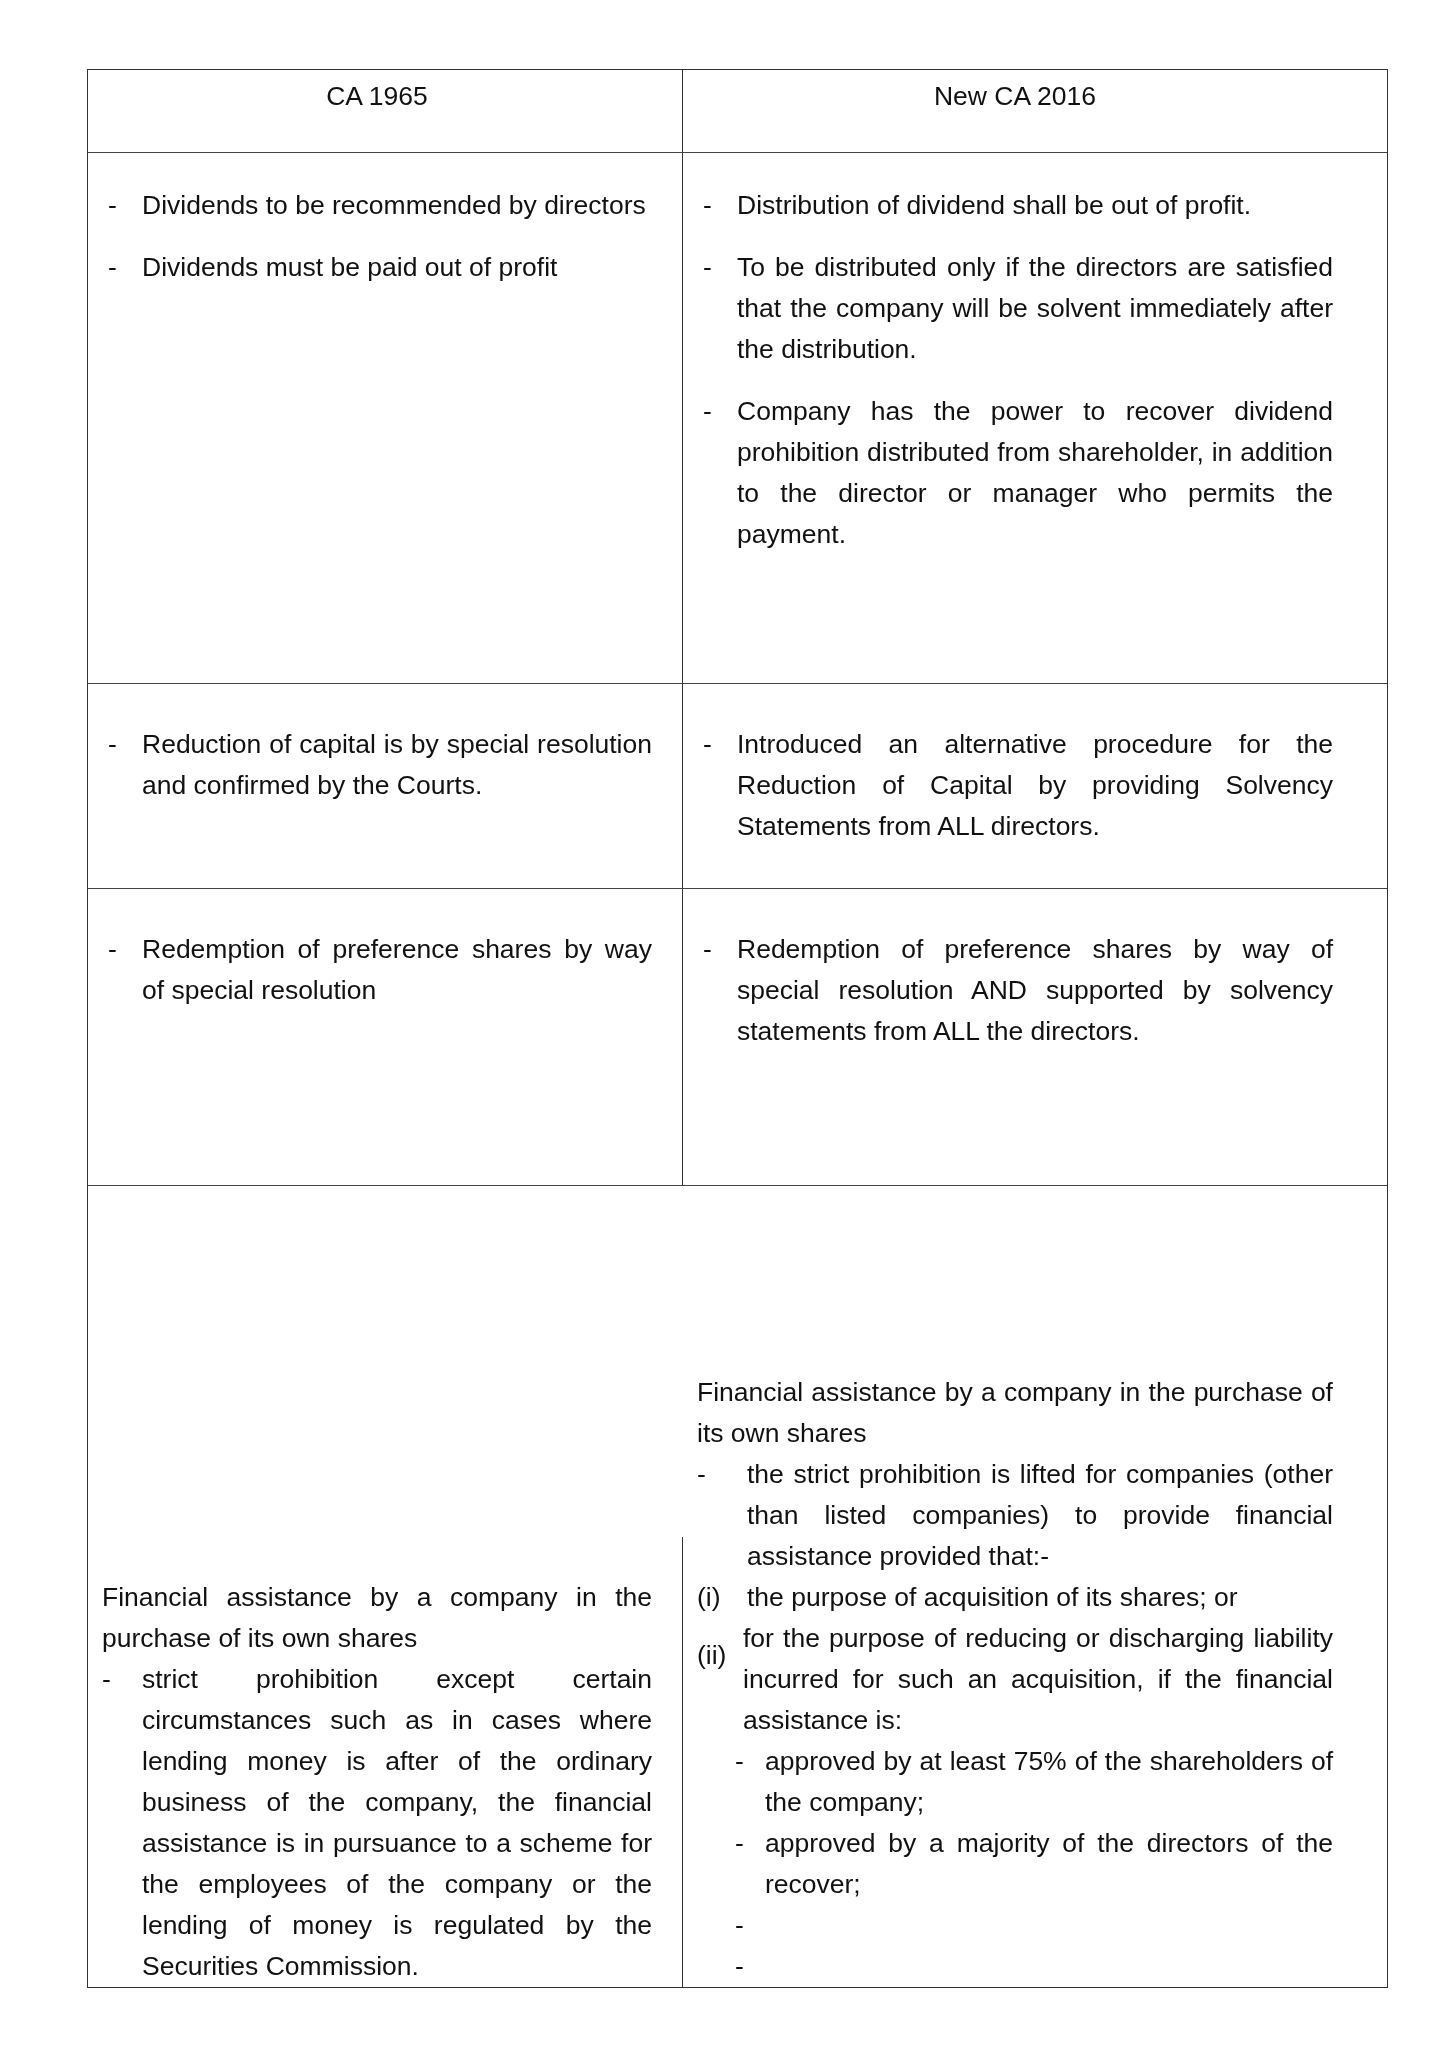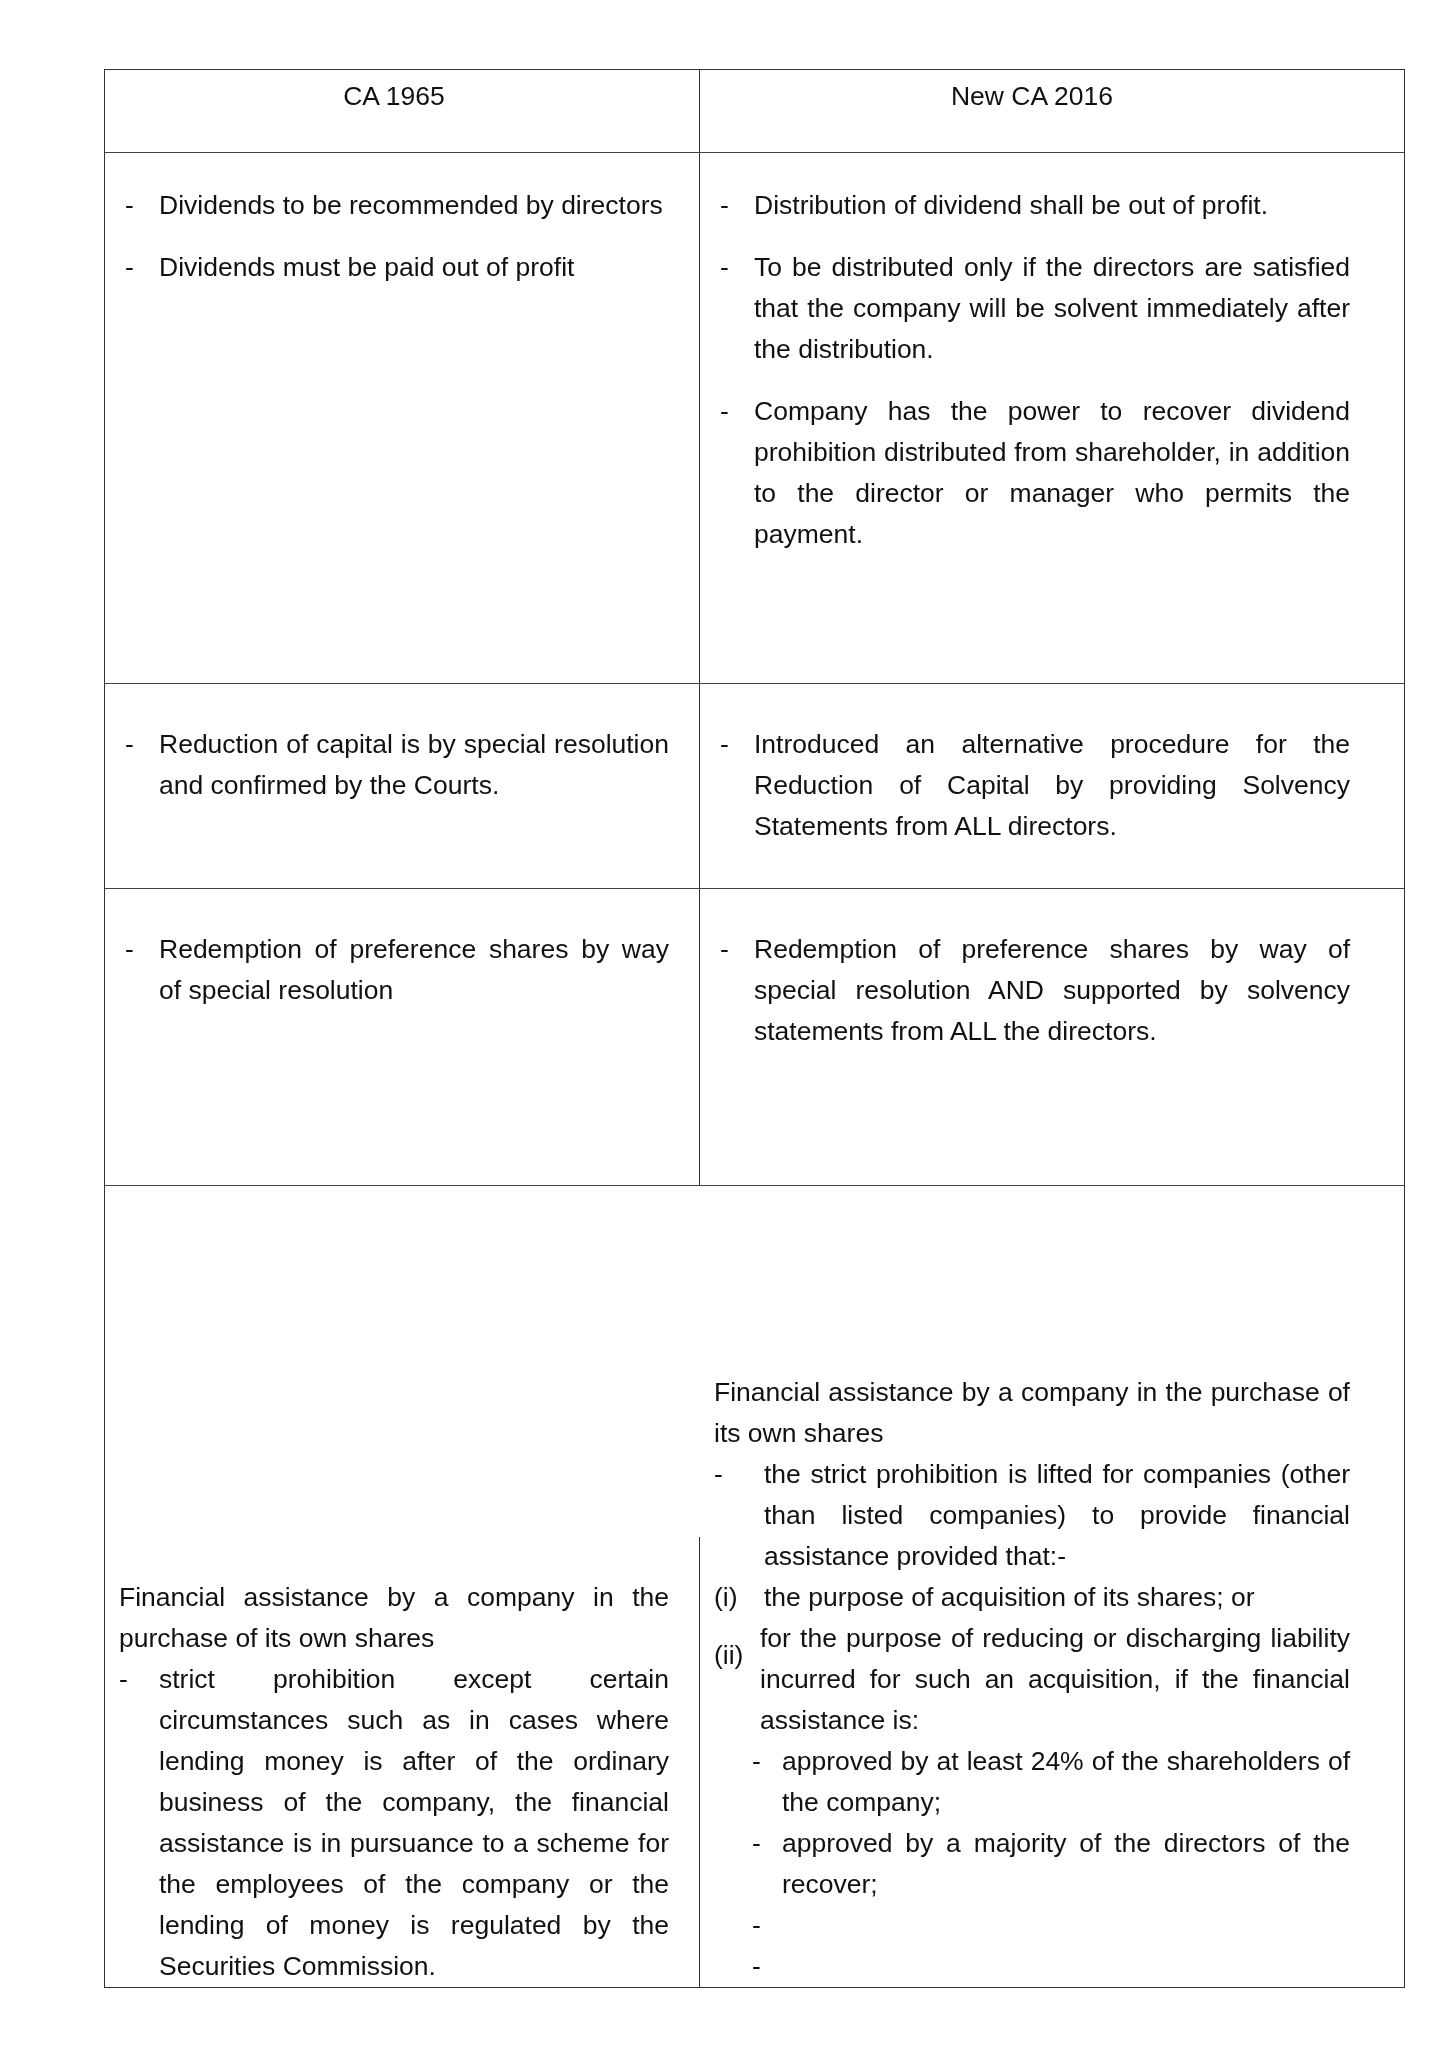--- a/index.html
+++ b/index.html
@@ -1,18 +1,18 @@
 <!DOCTYPE html>
 <html><head>
 <meta charset="utf-8">
 <style>
   html, body { margin: 0; padding: 0; background: #ffffff; }
   body { width: 1445px; height: 2049px; position: relative; overflow: hidden;
          font-family: "Liberation Sans", sans-serif; color: #111111; }
-  .table { position: absolute; left: 104px; top: 69px; width: 1301px;
+  .table { position: absolute; left: 87px; top: 69px; width: 1301px;
            border: 1.5px solid #333333; box-sizing: border-box; }
   .row { display: flex; border-top: 1.5px solid #444444; box-sizing: border-box; }
   .row.first { border-top: none; }
   .cell { box-sizing: border-box; font-size: 26.5px; line-height: 41px; }
   .cell.left { width: 595px; border-right: 1.5px solid #333333; padding: 0 30px 0 14px; }
   .cell.right { width: 680px; padding: 0 30px 0 14px; }
   .hdr .cell { text-align: center; padding-top: 6px; }
   .item { display: flex; text-align: justify; }
   .item .mk { width: 40px; flex: 0 0 40px; padding-left: 6px; box-sizing: border-box; }
   .item .tx { flex: 1; text-align: justify; text-align-last: left; }
@@ -112,21 +112,21 @@
       <div class="rom">
         <span class="mk" style="width:50px;flex-basis:50px;">(i)</span>
         <span class="tx">the purpose of acquisition of its shares; or</span>
       </div>
       <div class="rom">
         <span class="mk" style="width:46px;flex-basis:46px;margin-top:17px;">(ii)</span>
         <span class="tx">for the purpose of reducing or discharging liability incurred for such an acquisition, if the financial assistance is:</span>
       </div>
       <div class="sub">
         <span class="mk">-</span>
-        <span class="tx">approved by at least 24% of the shareholders of the company;</span>
+        <span class="tx">approved by at least 75% of the shareholders of the company;</span>
       </div>
       <div class="sub">
         <span class="mk">-</span>
         <span class="tx">approved by a majority of the directors of the recover;</span>
       </div>
       <div class="sub">
         <span class="mk">-</span>
       </div>
       <div class="sub">
         <span class="mk">-</span>

